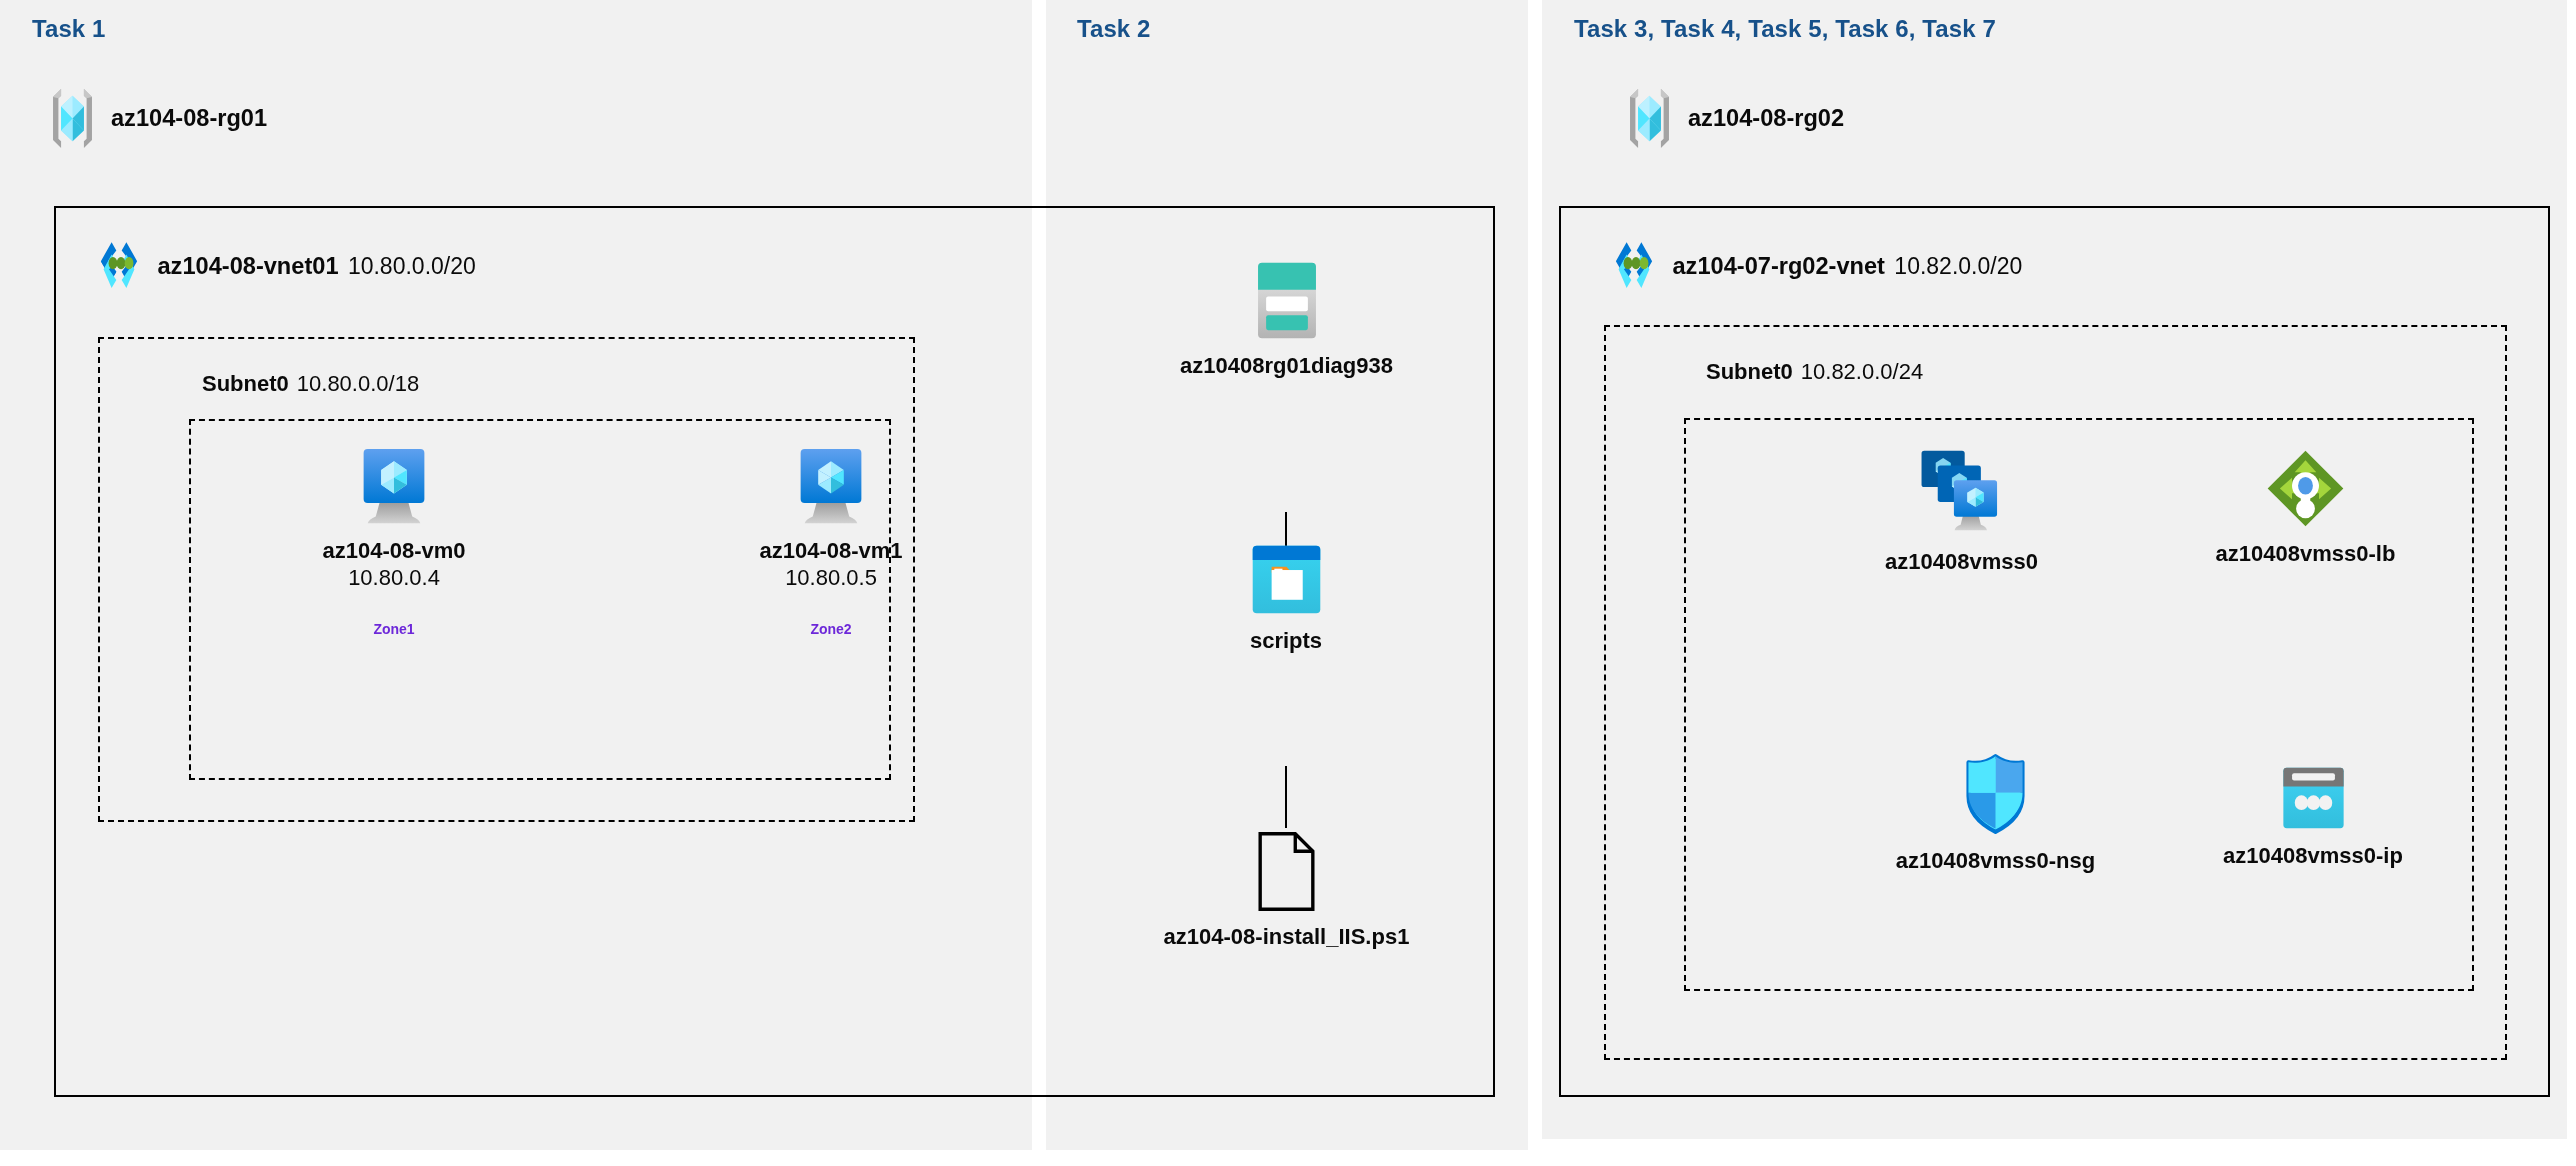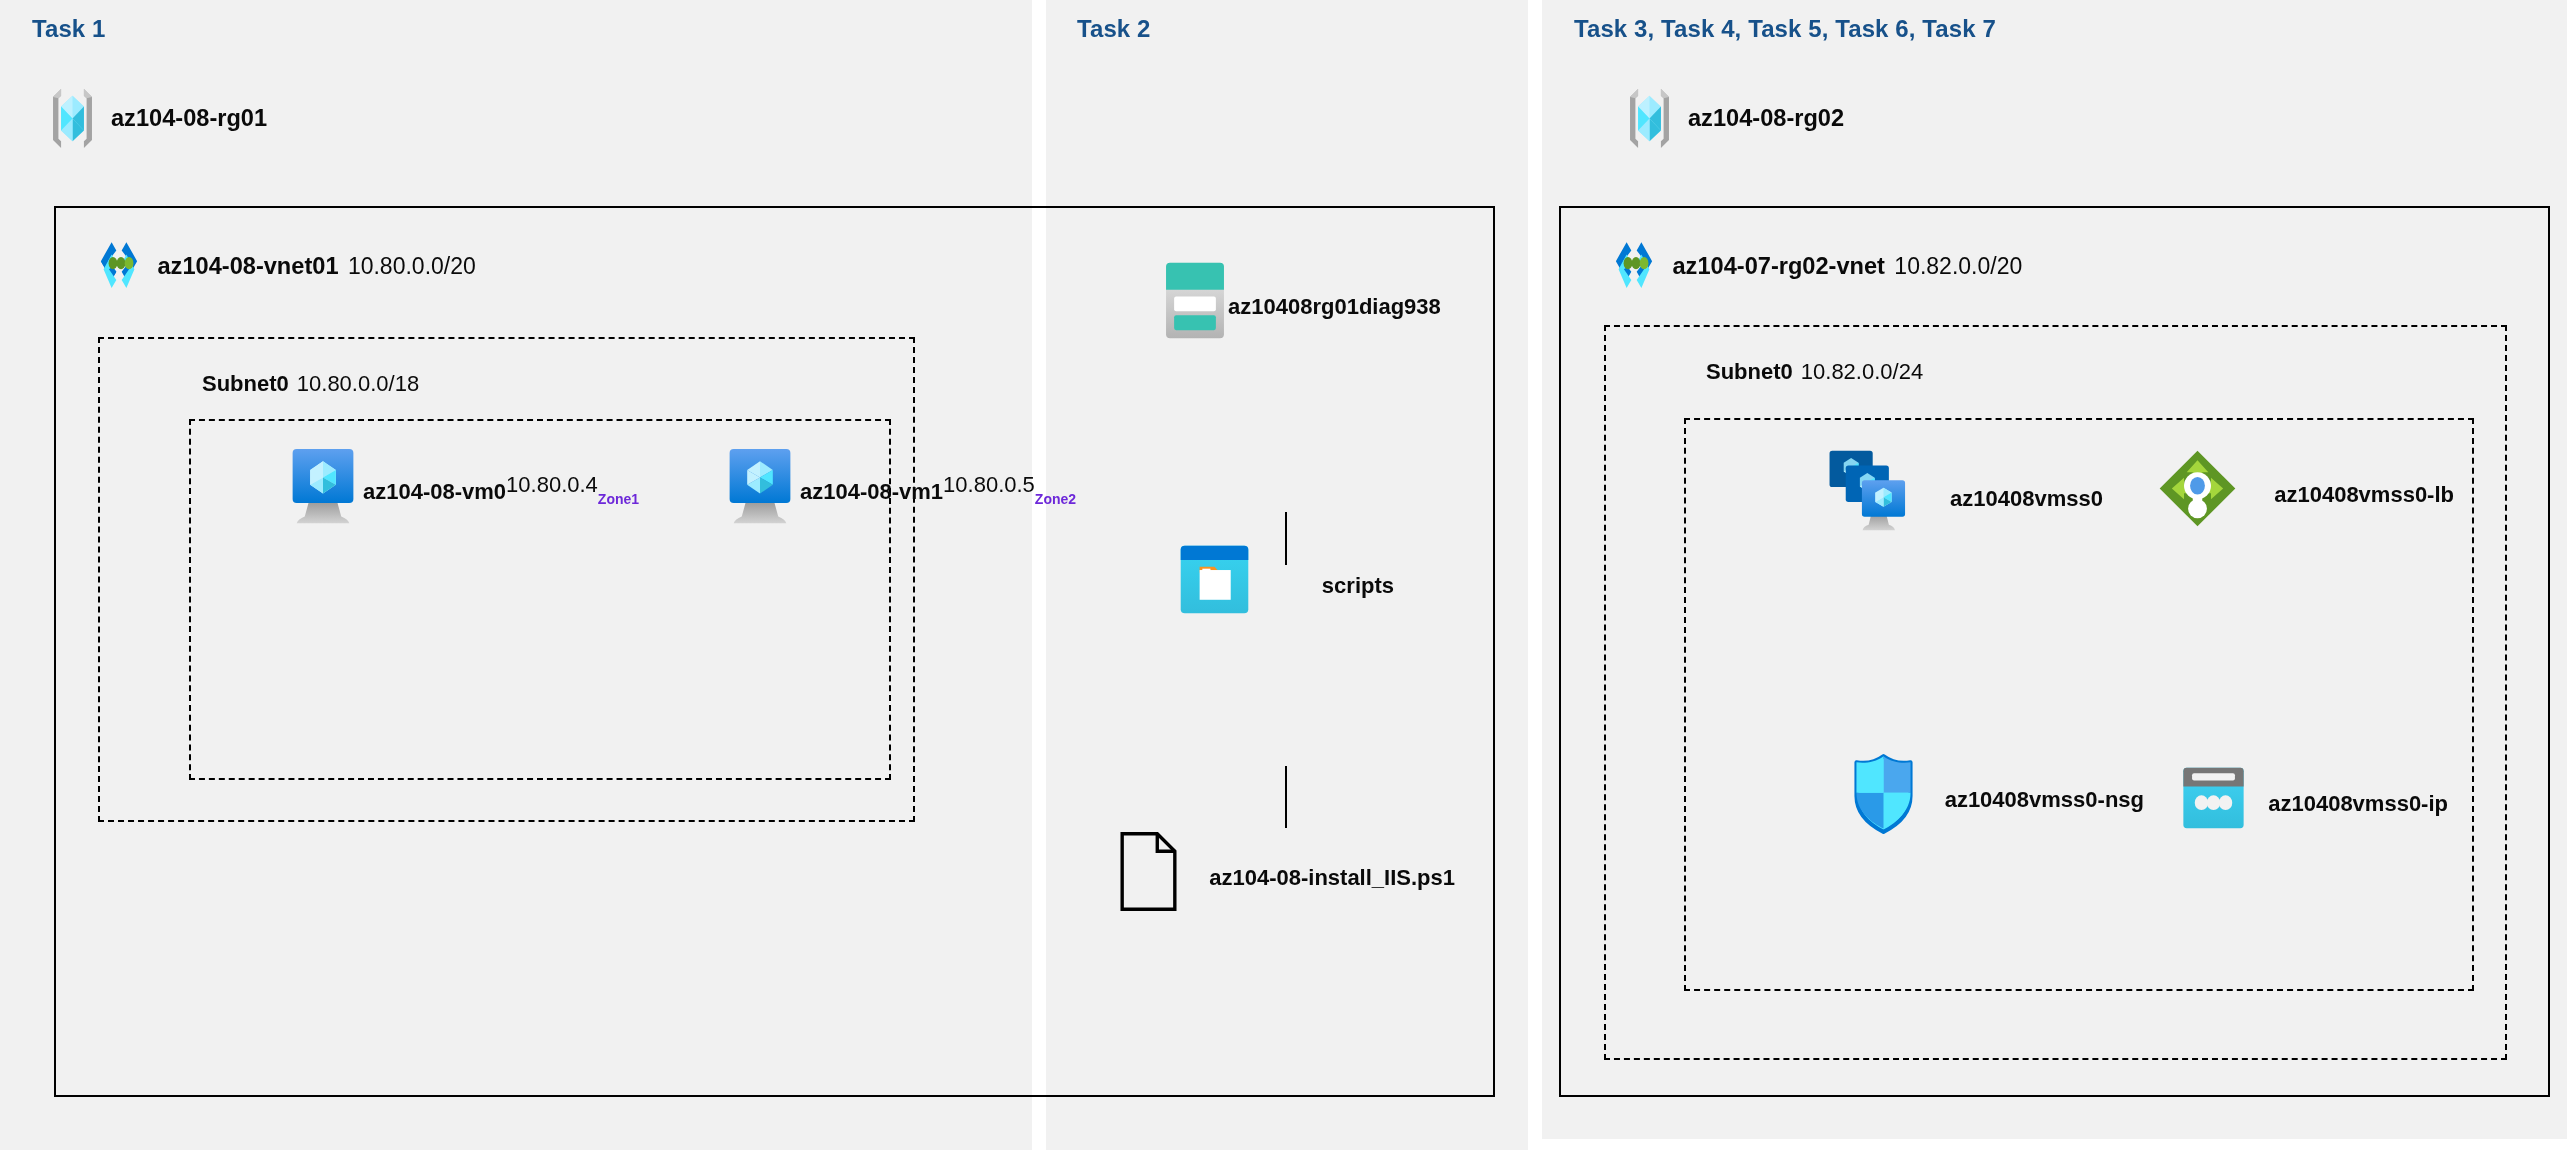--- a/index.html
+++ b/index.html
@@ -91,21 +91,21 @@
   }
   .subnet-label b { font-weight: bold; }
   .subnet-label span.cidr { font-weight: normal; margin-left: 8px; }
   #subnet-label-1 { left: 202px;  top: 371px; }
   #subnet-label-2 { left: 1706px; top: 359px; text-align: center; }
 
   
   .node {
     position: absolute;
     display: flex;
-    flex-direction: row;
+    flex-direction: column;
     align-items: center;
     white-space: nowrap;
     justify-content: space-between;
   }
   .node .cap1 {
     font-size: 22px; font-weight: bold; color: #0a0a0a;
     margin-top: 12px; line-height: 1.18;
   }
   .node .cap2 {
     font-size: 22px; font-weight: normal; color: #0a0a0a;

